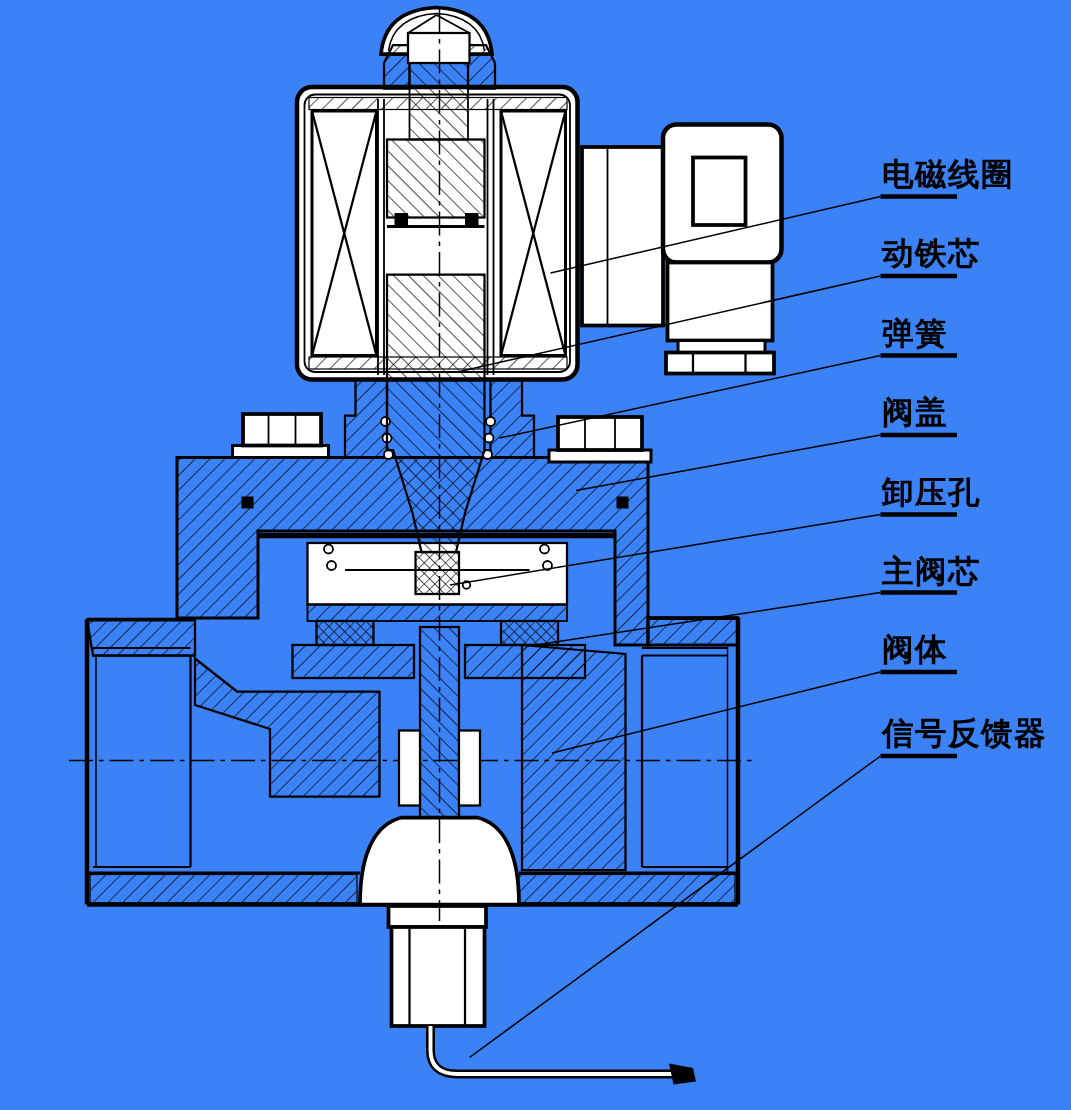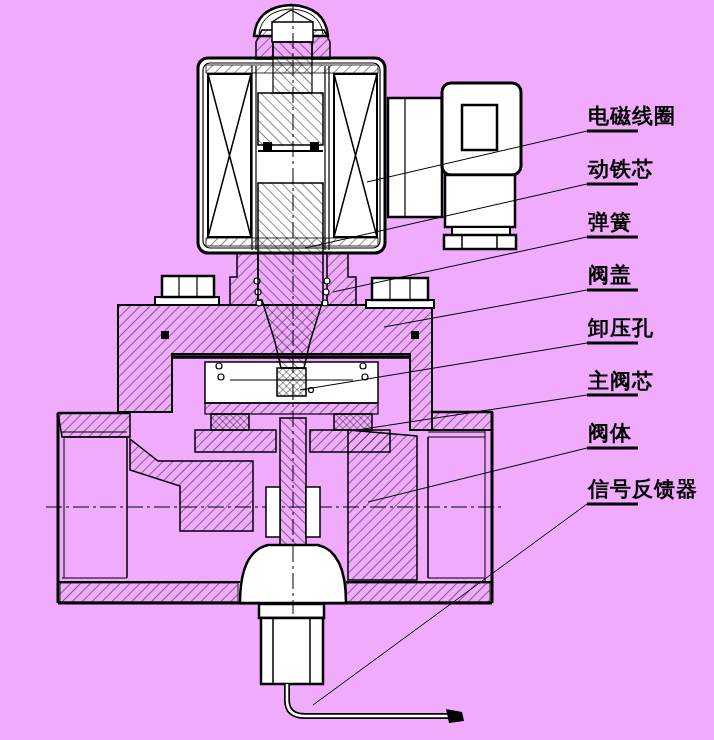--- a/index.html
+++ b/index.html
@@ -1,16 +1,16 @@
 <!DOCTYPE html>
 <html><head>
 <meta charset="utf-8">
 <style>
   html,body{margin:0;padding:0;background:#ffffff;}
-  .stage{position:relative;width:714px;height:740px;background:#f0abfc;overflow:hidden;
+  .stage{position:relative;width:714px;height:740px;background:#3b82f6;overflow:hidden;
          font-family:"Liberation Serif","DejaVu Serif",serif;}
   svg{display:block}
   
   .k{stroke:#000;fill:none}
   .w{fill:#fff;stroke:#000}
   .blk{fill:#000;stroke:none}
   .hA{fill:url(#hatchA);stroke:#000}
   .hB{fill:url(#hatchB);stroke:#000}
   .xh{fill:url(#xhatch);stroke:#000}
   .s08{stroke-width:.8}.s1{stroke-width:1}.s12{stroke-width:1.2}.s15{stroke-width:1.5}

